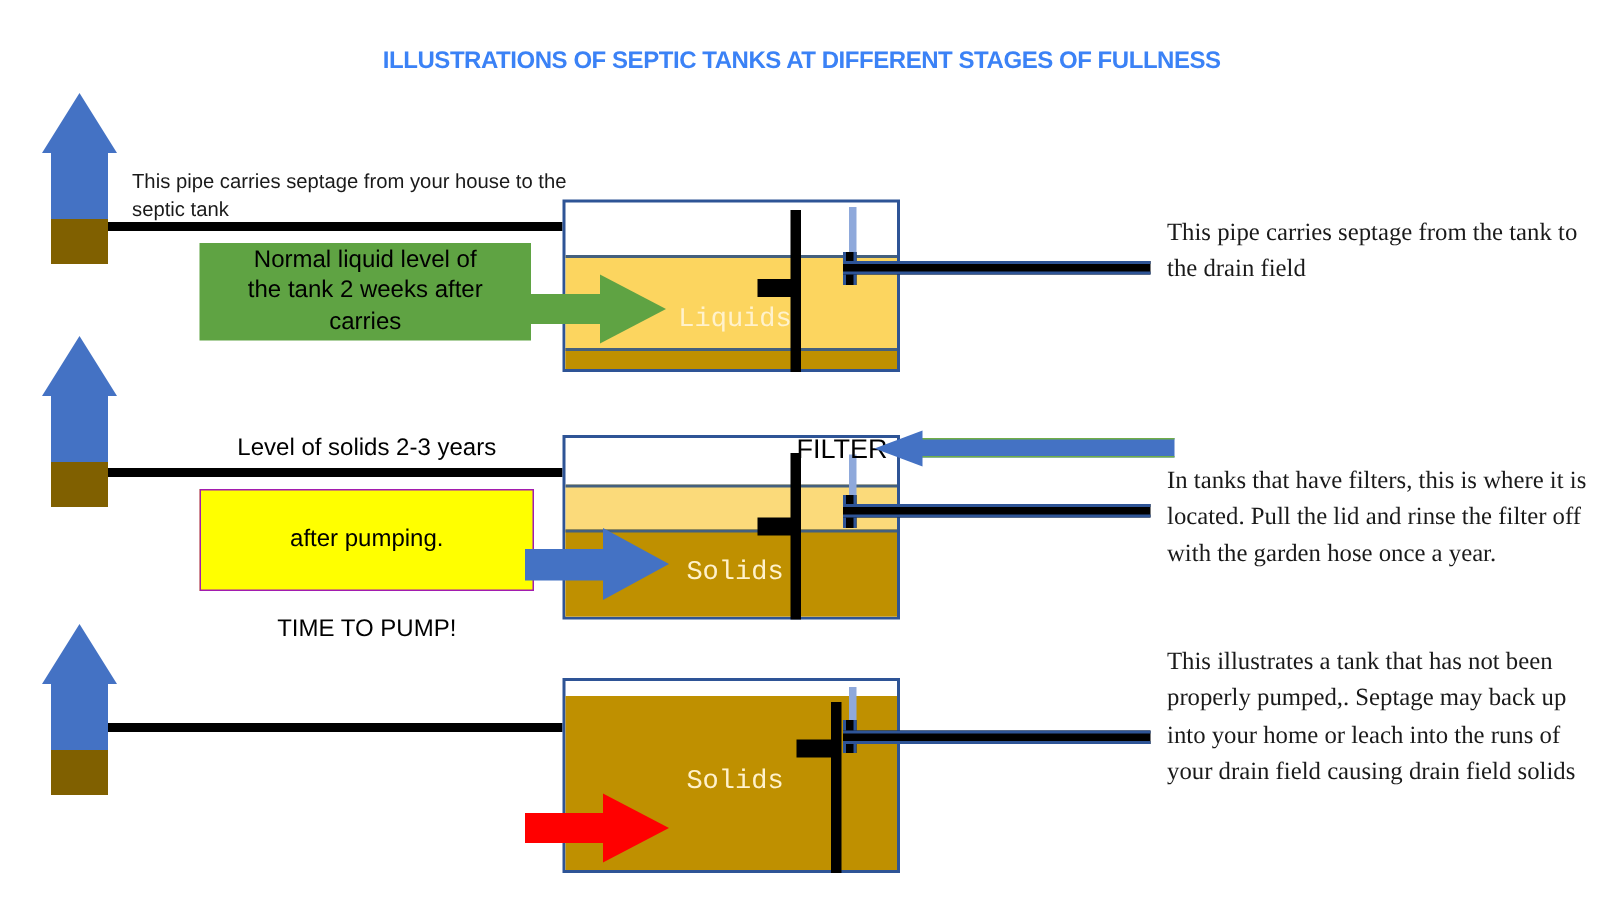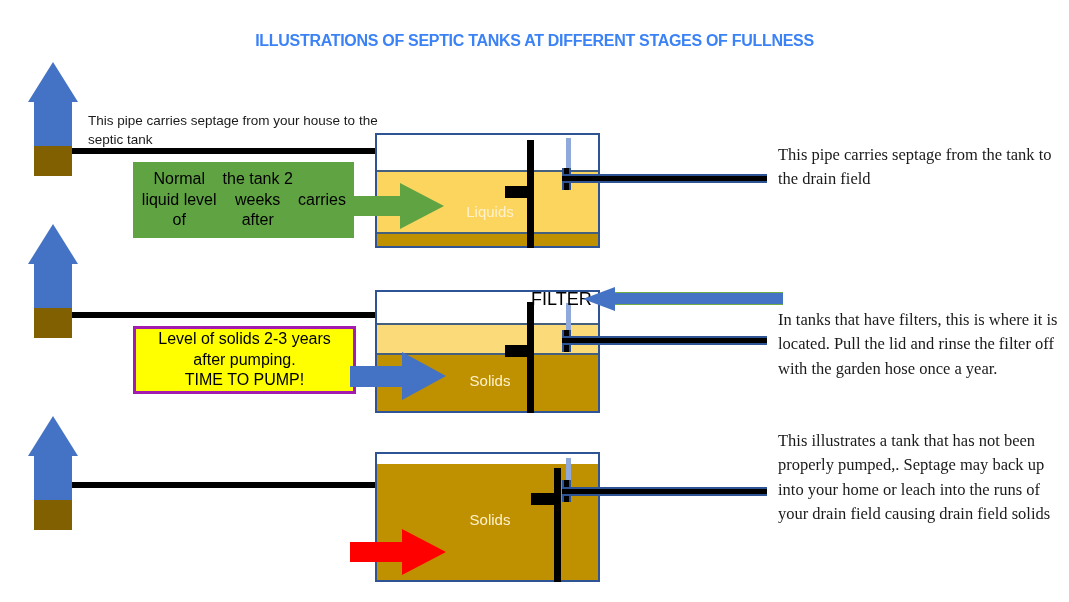--- a/index.html
+++ b/index.html
@@ -71,43 +71,43 @@
   }
   .layer { position: absolute; left: 0; right: 0; }
   .liquid { background: #FCD55F; }
   .liquid-light { background: #FBDA7A; }
   .sludge { background: #BF9000; }
   .layer-sep { border-top: 2px solid #44607E; }
 
   .tank-label {
     position: absolute;
     color: #FFF2CC;
-    font-size: 15px;
-    font-family: Liberation Sans, sans-serif;
+    font-size: 18px;
+    font-family: Liberation Mono, monospace;
     text-align: center;
     pointer-events: none;
   }
 
   
   .baffle-v { width: 7px; background: #000000; }
   .baffle-stub { height: 12px; background: #000000; }
 
   
   .callout {
     position: absolute;
     display: flex; align-items: center; justify-content: center;
     text-align: center;
     line-height: 1.28;
     color: #000000;
     font-size: 16px;
     font-family: "Liberation Sans", sans-serif;
     padding: 4px 8px;
   }
   .callout.green { background: #5FA343; }
-  .callout.yellow { background: #FFFF00; border: 3px solid #a21caf; }
+  .callout.yellow { background: #FFFF00; border: 1px solid #a21caf; gap: 40px; }
   .callout.red { background: #FF0000; }
 
   
   .note {
     position: absolute;
     color: #1a1a1a;
     font-size: 16.5px;
     line-height: 1.48;
     font-family: Liberation Serif, serif;
   }
@@ -150,21 +150,21 @@
 
   <div class="tank-label" style="left:440px; top:203px; width:100px;">Liquids</div>
 
   <div class="abs baffle-v" style="left:527px; top:140px; height:108px;"></div>
   <div class="abs baffle-stub" style="left:505px; top:186px; width:24px;"></div>
 
   <div class="abs tee-stem" style="left:566px; top:138px; height:38px;"></div>
   <div class="abs outlet-elbow-v" style="left:562px; top:168px; height:22px;"></div>
   <div class="abs outlet-run" style="left:562px; top:174px; width:205px;"></div>
 
-  <div class="callout green" style="left:133px; top:162px; width:221px; height:76px; justify-content:center;">
+  <div class="callout green" style="left:133px; top:162px; width:221px; height:65px; flex-direction:column; justify-content:center;">
     <span>Normal liquid level of</span>
     <span>the tank 2 weeks after</span>
     <span>carries</span>
   </div>
 
   <div class="abs" style="left:348px; top:183px; width:96px; height:46px;">
     <div class="abs" style="left:0; top:13px; width:56px; height:20px; background:#5FA343;"></div>
     <div class="abs" style="left:52px; top:0; width:0; height:0;
          border-top:23px solid transparent; border-bottom:23px solid transparent;
          border-left:44px solid #5FA343;"></div>

